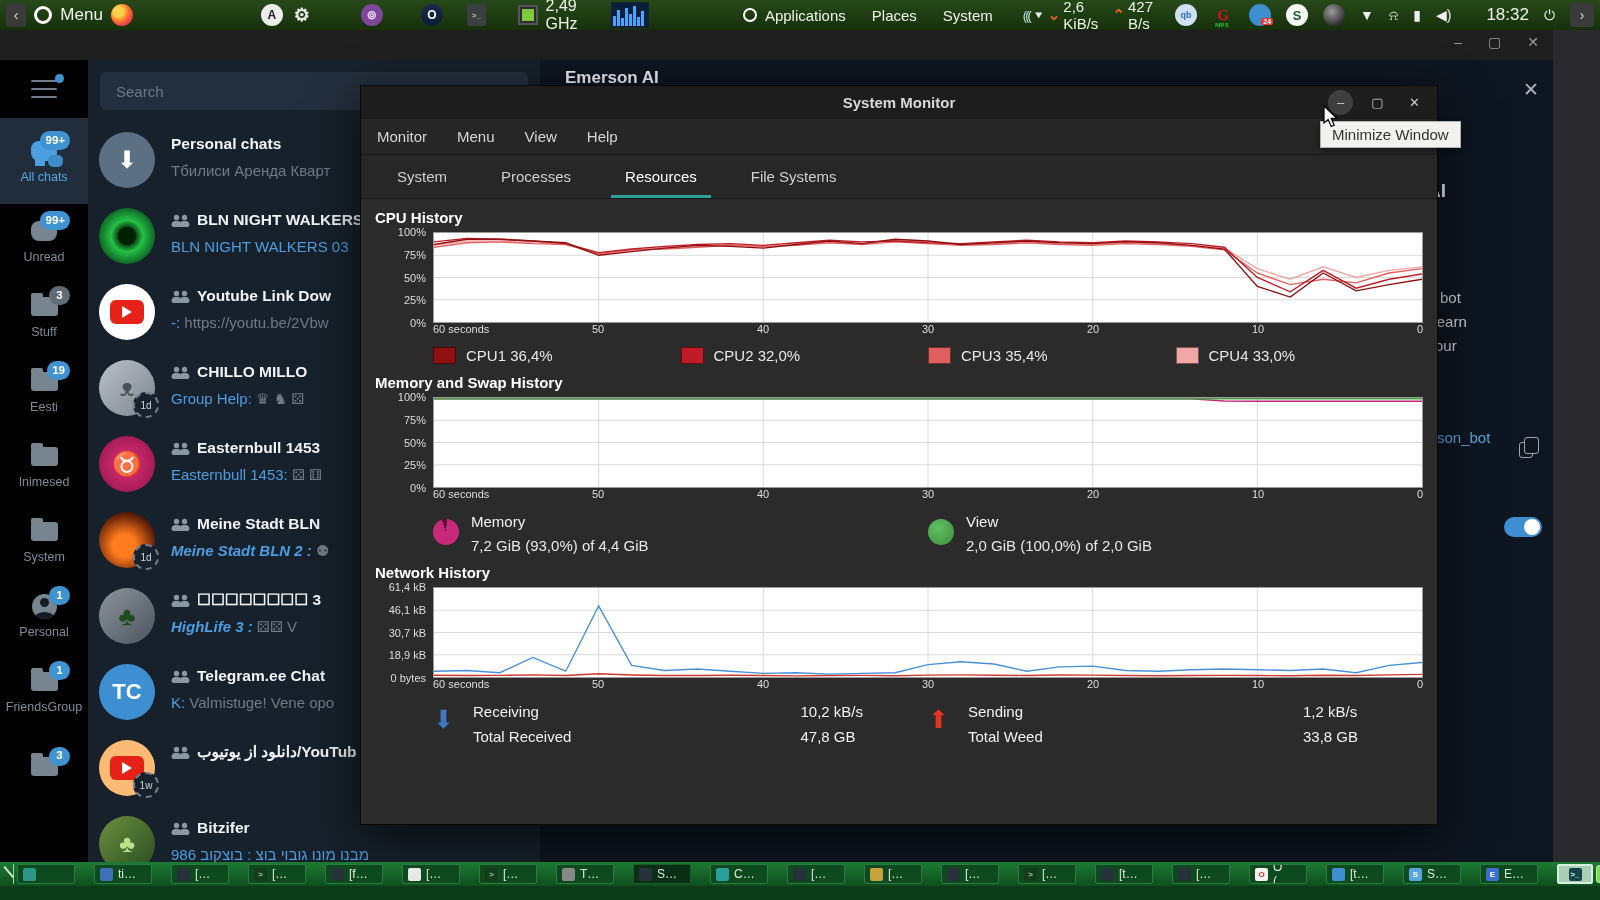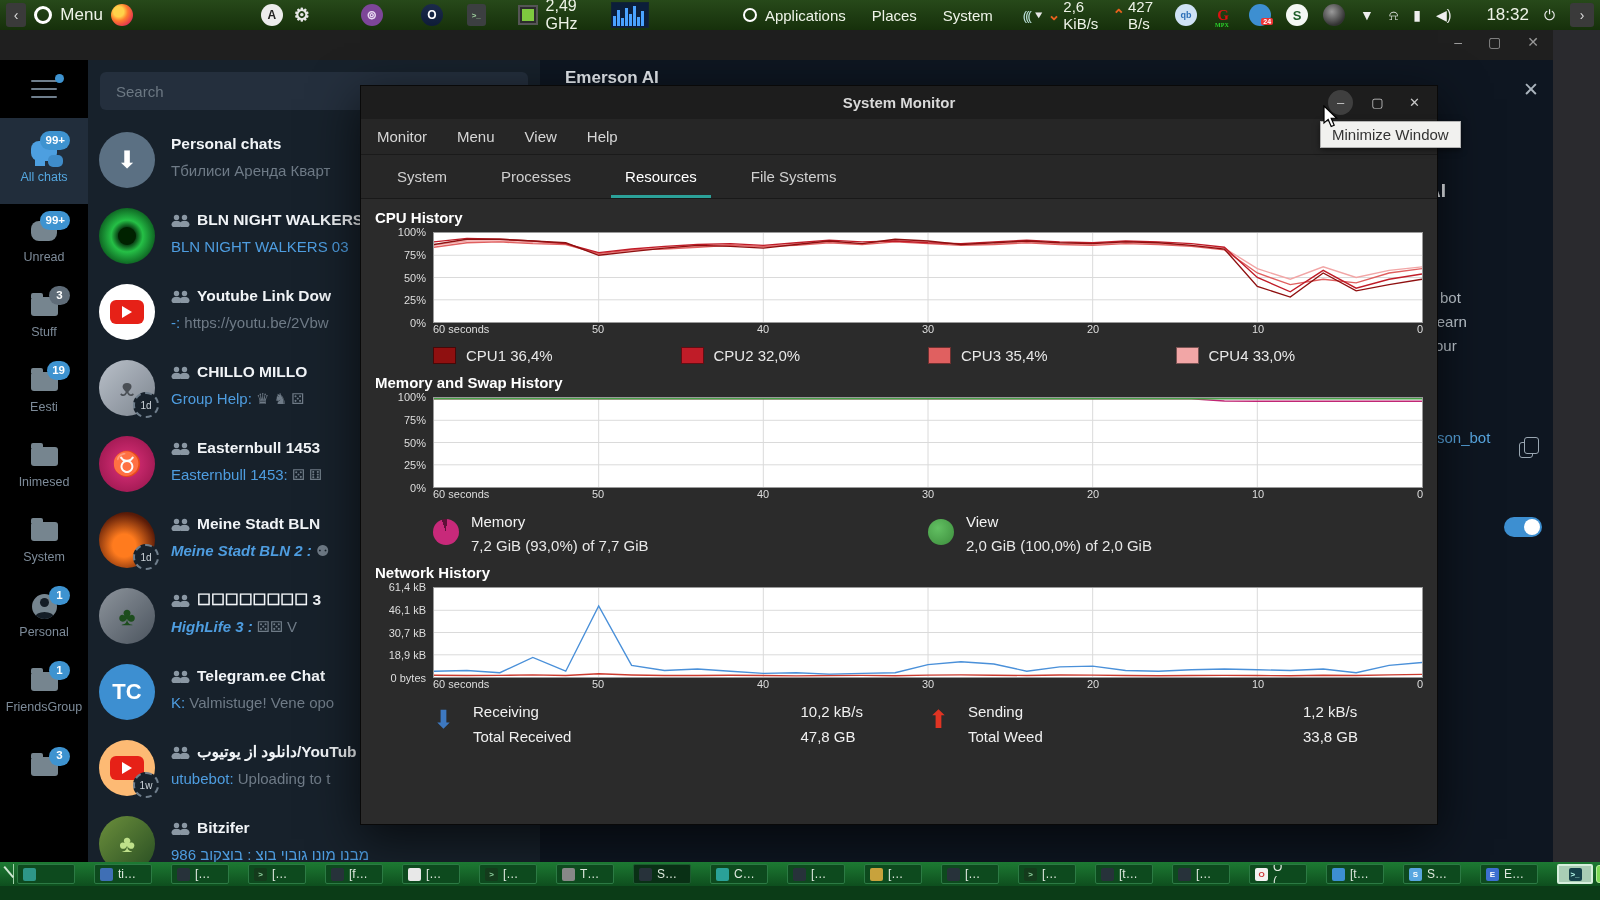--- a/index.html
+++ b/index.html
@@ -465,21 +465,20 @@
             <span class="chat-main">
               <span class="chat-title">
                 <svg class="grp" viewBox="0 0 19 13">
                   <circle cx="5.5" cy="3.4" r="2.7"></circle>
                   <ellipse cx="5.5" cy="10.4" rx="5" ry="3.6"></ellipse>
                   <circle cx="13.5" cy="3.4" r="2.7"></circle>
                   <ellipse cx="13.5" cy="10.4" rx="5" ry="3.6"></ellipse>
                 </svg>
                 <span>دانلود از یوتیوب/YouTub</span>
               </span>
-              <div class="chat-sub"><span class="sender">utubebot:</span><span> Uploading to t</span></div>
             </span>
           </div>
           <div class="chat-row" style="top: 746px;">
             <span class="avatar" style="background:linear-gradient(135deg,#6c8f3c,#274d22)">
               <span style="color:#bfe08a;font-size:24px;">♣</span>
             </span>
             <span class="chat-main">
               <span class="chat-title">
                 <svg class="grp" viewBox="0 0 19 13">
                   <circle cx="5.5" cy="3.4" r="2.7"></circle>
@@ -617,21 +616,21 @@
             <span class="" style="left:66.66666666666667%">20</span>
             <span class="" style="left:83.33333333333333%">10</span>
             <span class="last" style="left:100%">0</span>
           </div>
         </div>
       <div class="duo-legend">
         <div class="duo-half">
           <span class="pie" style="background:conic-gradient(from -20deg, #5e1038 0 25deg, #c8297a 25deg 360deg);"></span>
           <span class="duo-txt">
             <div>Memory</div>
-            <div>7,2 GiB (93,0%) of 7,7 GiB</div>
+            <div>7,2 GiB (93,0%) of 4,4 GiB</div>
           </span>
         </div>
         <div class="duo-half">
           <span class="pie" style="background:radial-gradient(circle at 38% 35%, #62c062, #3c8c3c);"></span>
           <span class="duo-txt">
             <div>View</div>
             <div>2,0 GiB (100,0%) of 2,0 GiB</div>
           </span>
         </div>
       </div>

